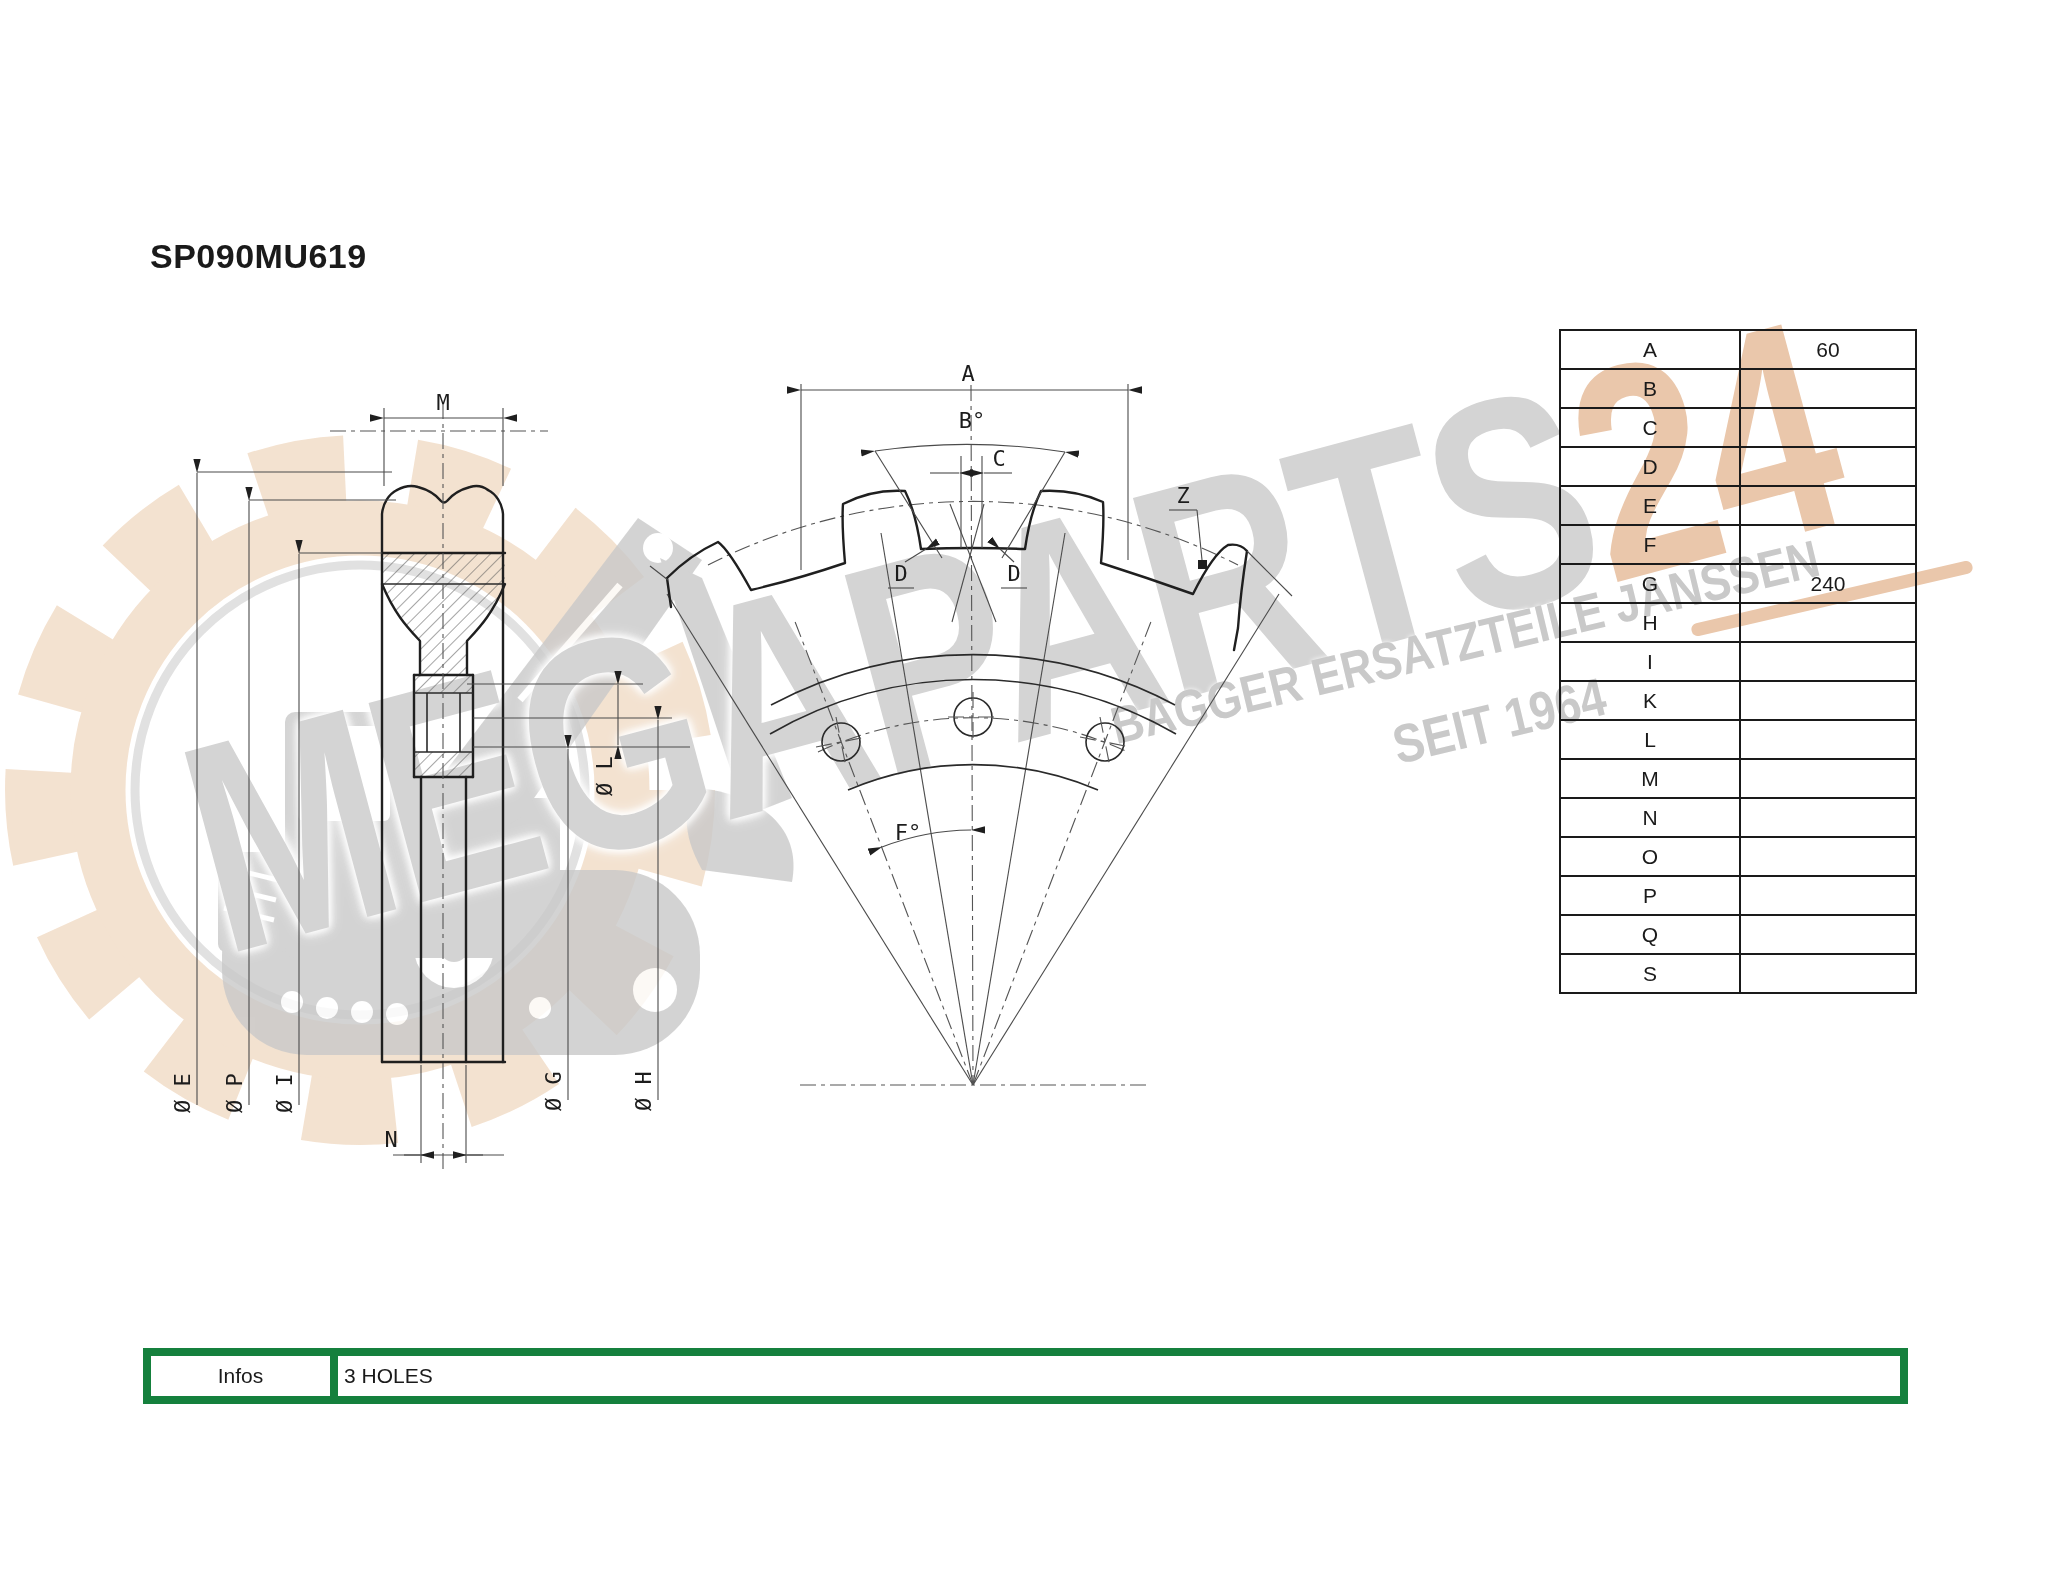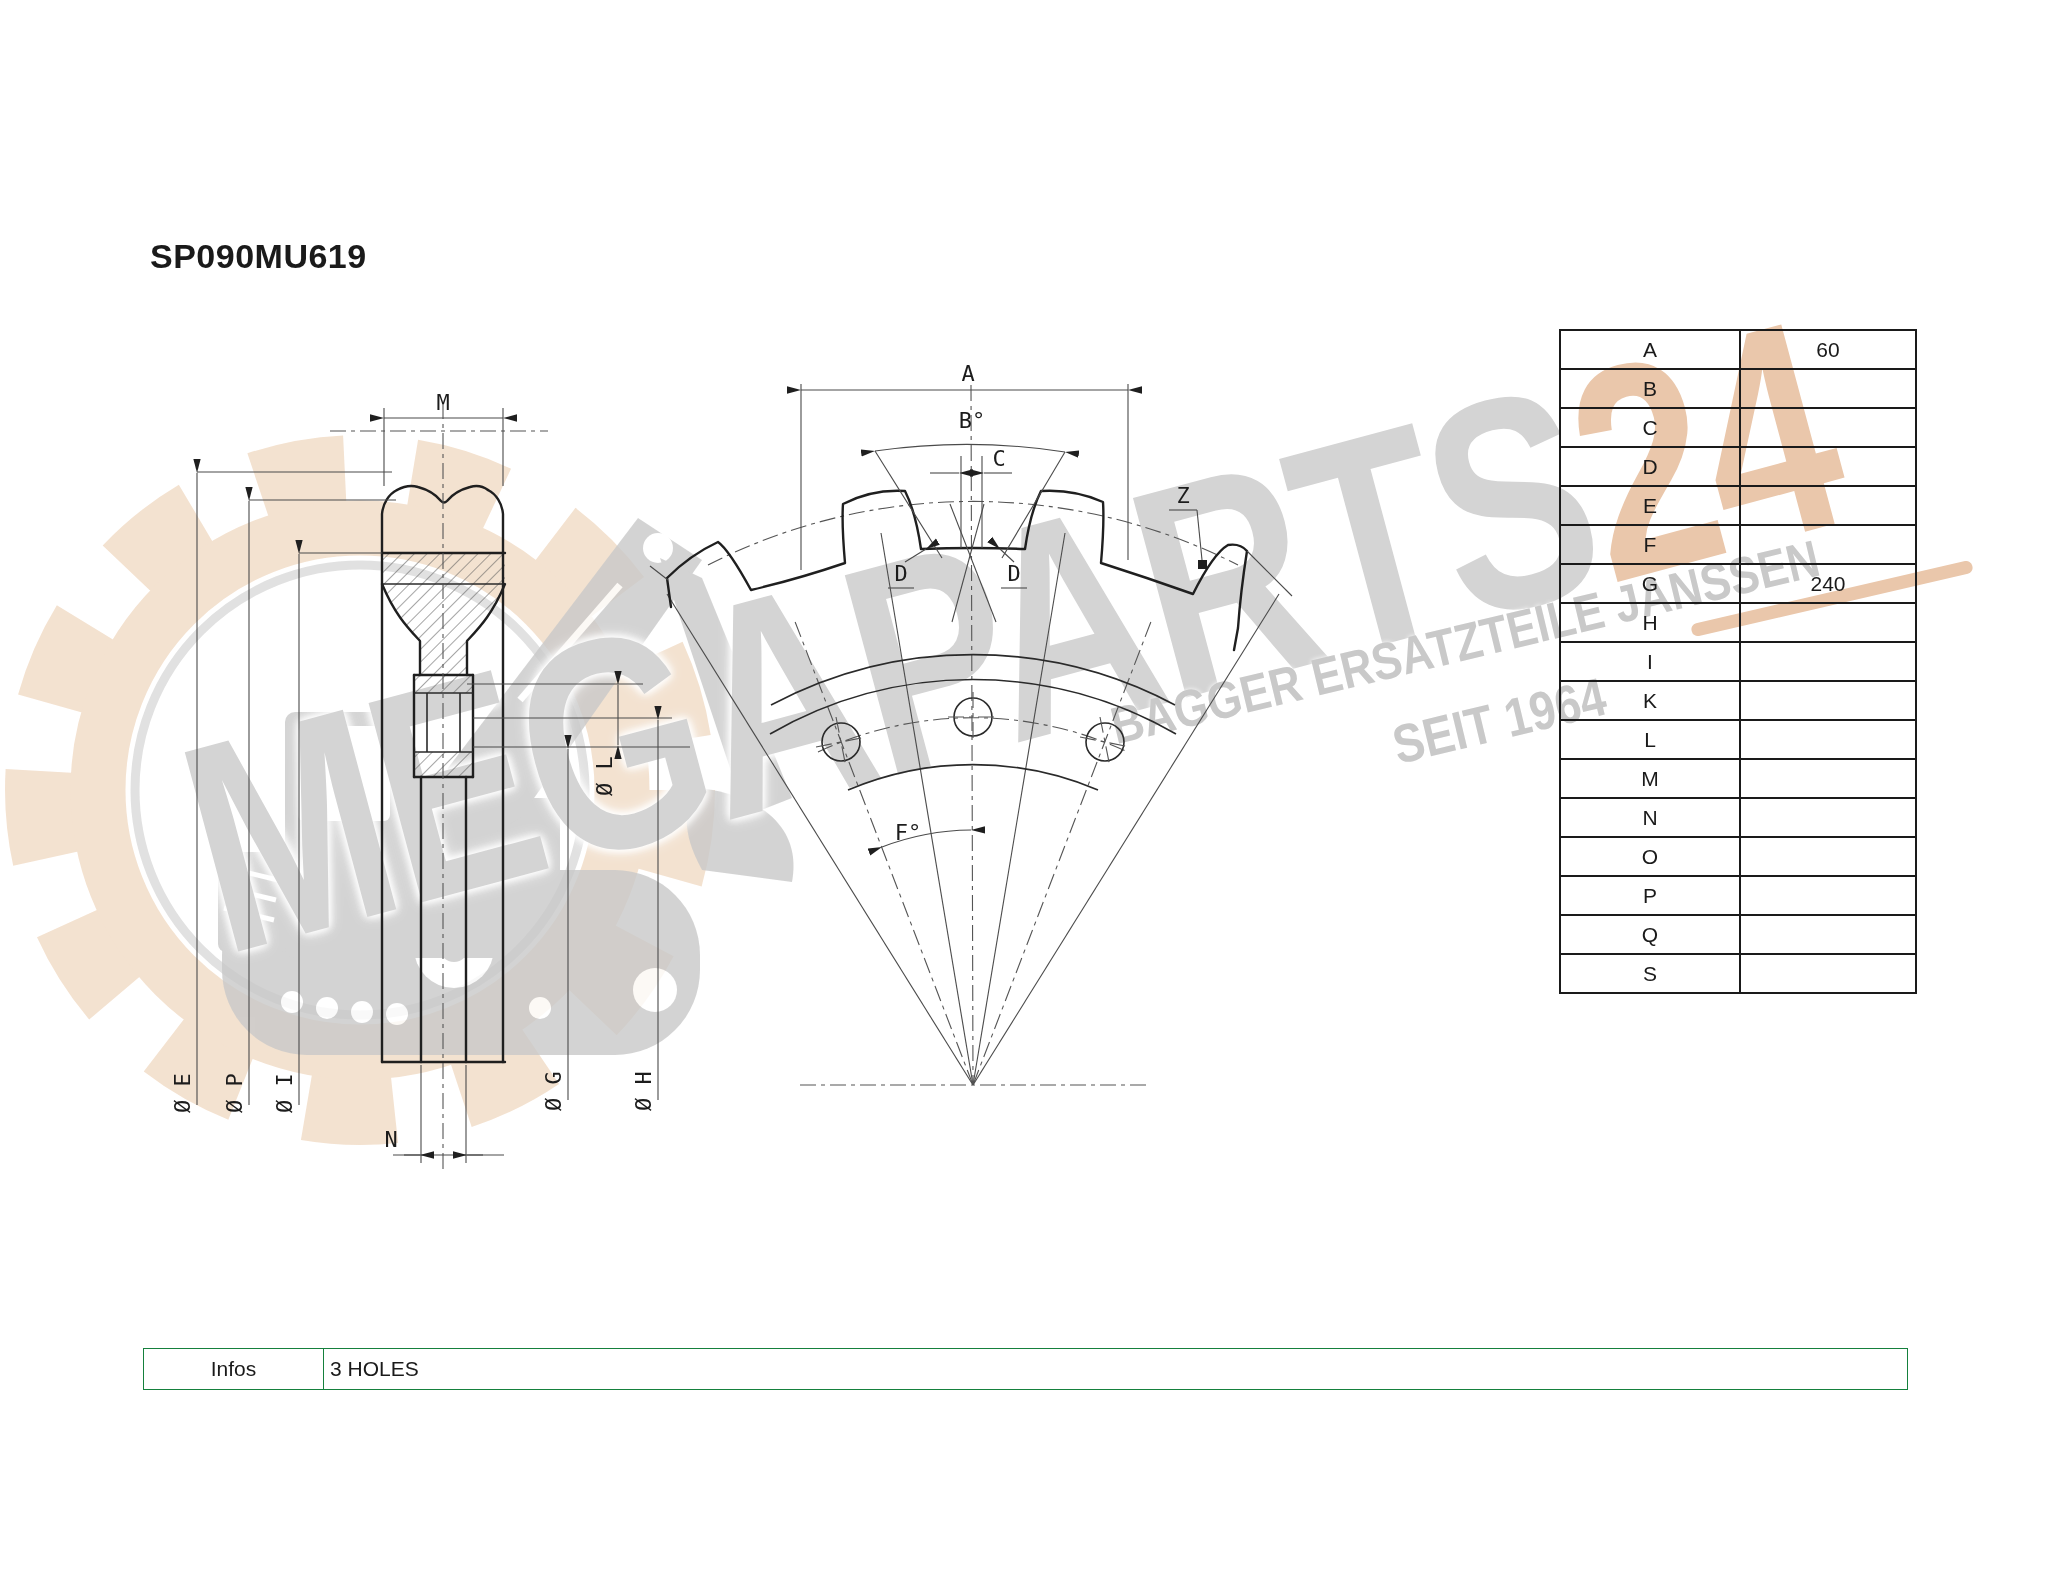--- a/index.html
+++ b/index.html
@@ -29,21 +29,21 @@
   .med{stroke:#2a2a2a;stroke-width:1.6;fill:none;}
   .thin{stroke:#4a4a4a;stroke-width:1.1;fill:none;}
   .dash{stroke:#555;stroke-width:1.1;fill:none;stroke-dasharray:16 5 4 5;}
   .lbl{font-family:"DejaVu Sans Mono",monospace;font-size:22px;fill:#1c1c1c;}
   #page-title{position:absolute;left:150px;top:237px;font-size:34px;font-weight:bold;
               letter-spacing:0.5px;z-index:3;}
   table.dims{position:absolute;left:1559px;top:329px;width:358px;border-collapse:collapse;z-index:3;}
   table.dims td{border:2px solid #1a1a1a;height:37px;font-size:21px;text-align:center;padding:0;background:transparent;}
   table.dims td.c1{width:178px;}
   table.infos{position:absolute;left:143px;top:1348px;width:1765px;border-collapse:collapse;z-index:3;}
-  table.infos td{border:1px solid #15803d;height:38px;font-size:21px;background:transparent;}
+  table.infos td{border:8px solid #15803d;height:38px;font-size:21px;background:transparent;}
   table.infos td.c1{width:177px;text-align:center;}
   table.infos td.c2{text-align:left;padding-left:6px;}
 </style>
 </head>
 <body>
 
 <div id="stage">
 
   <div id="wm">
     <svg width="2057" height="1589" viewBox="0 0 2057 1589">

